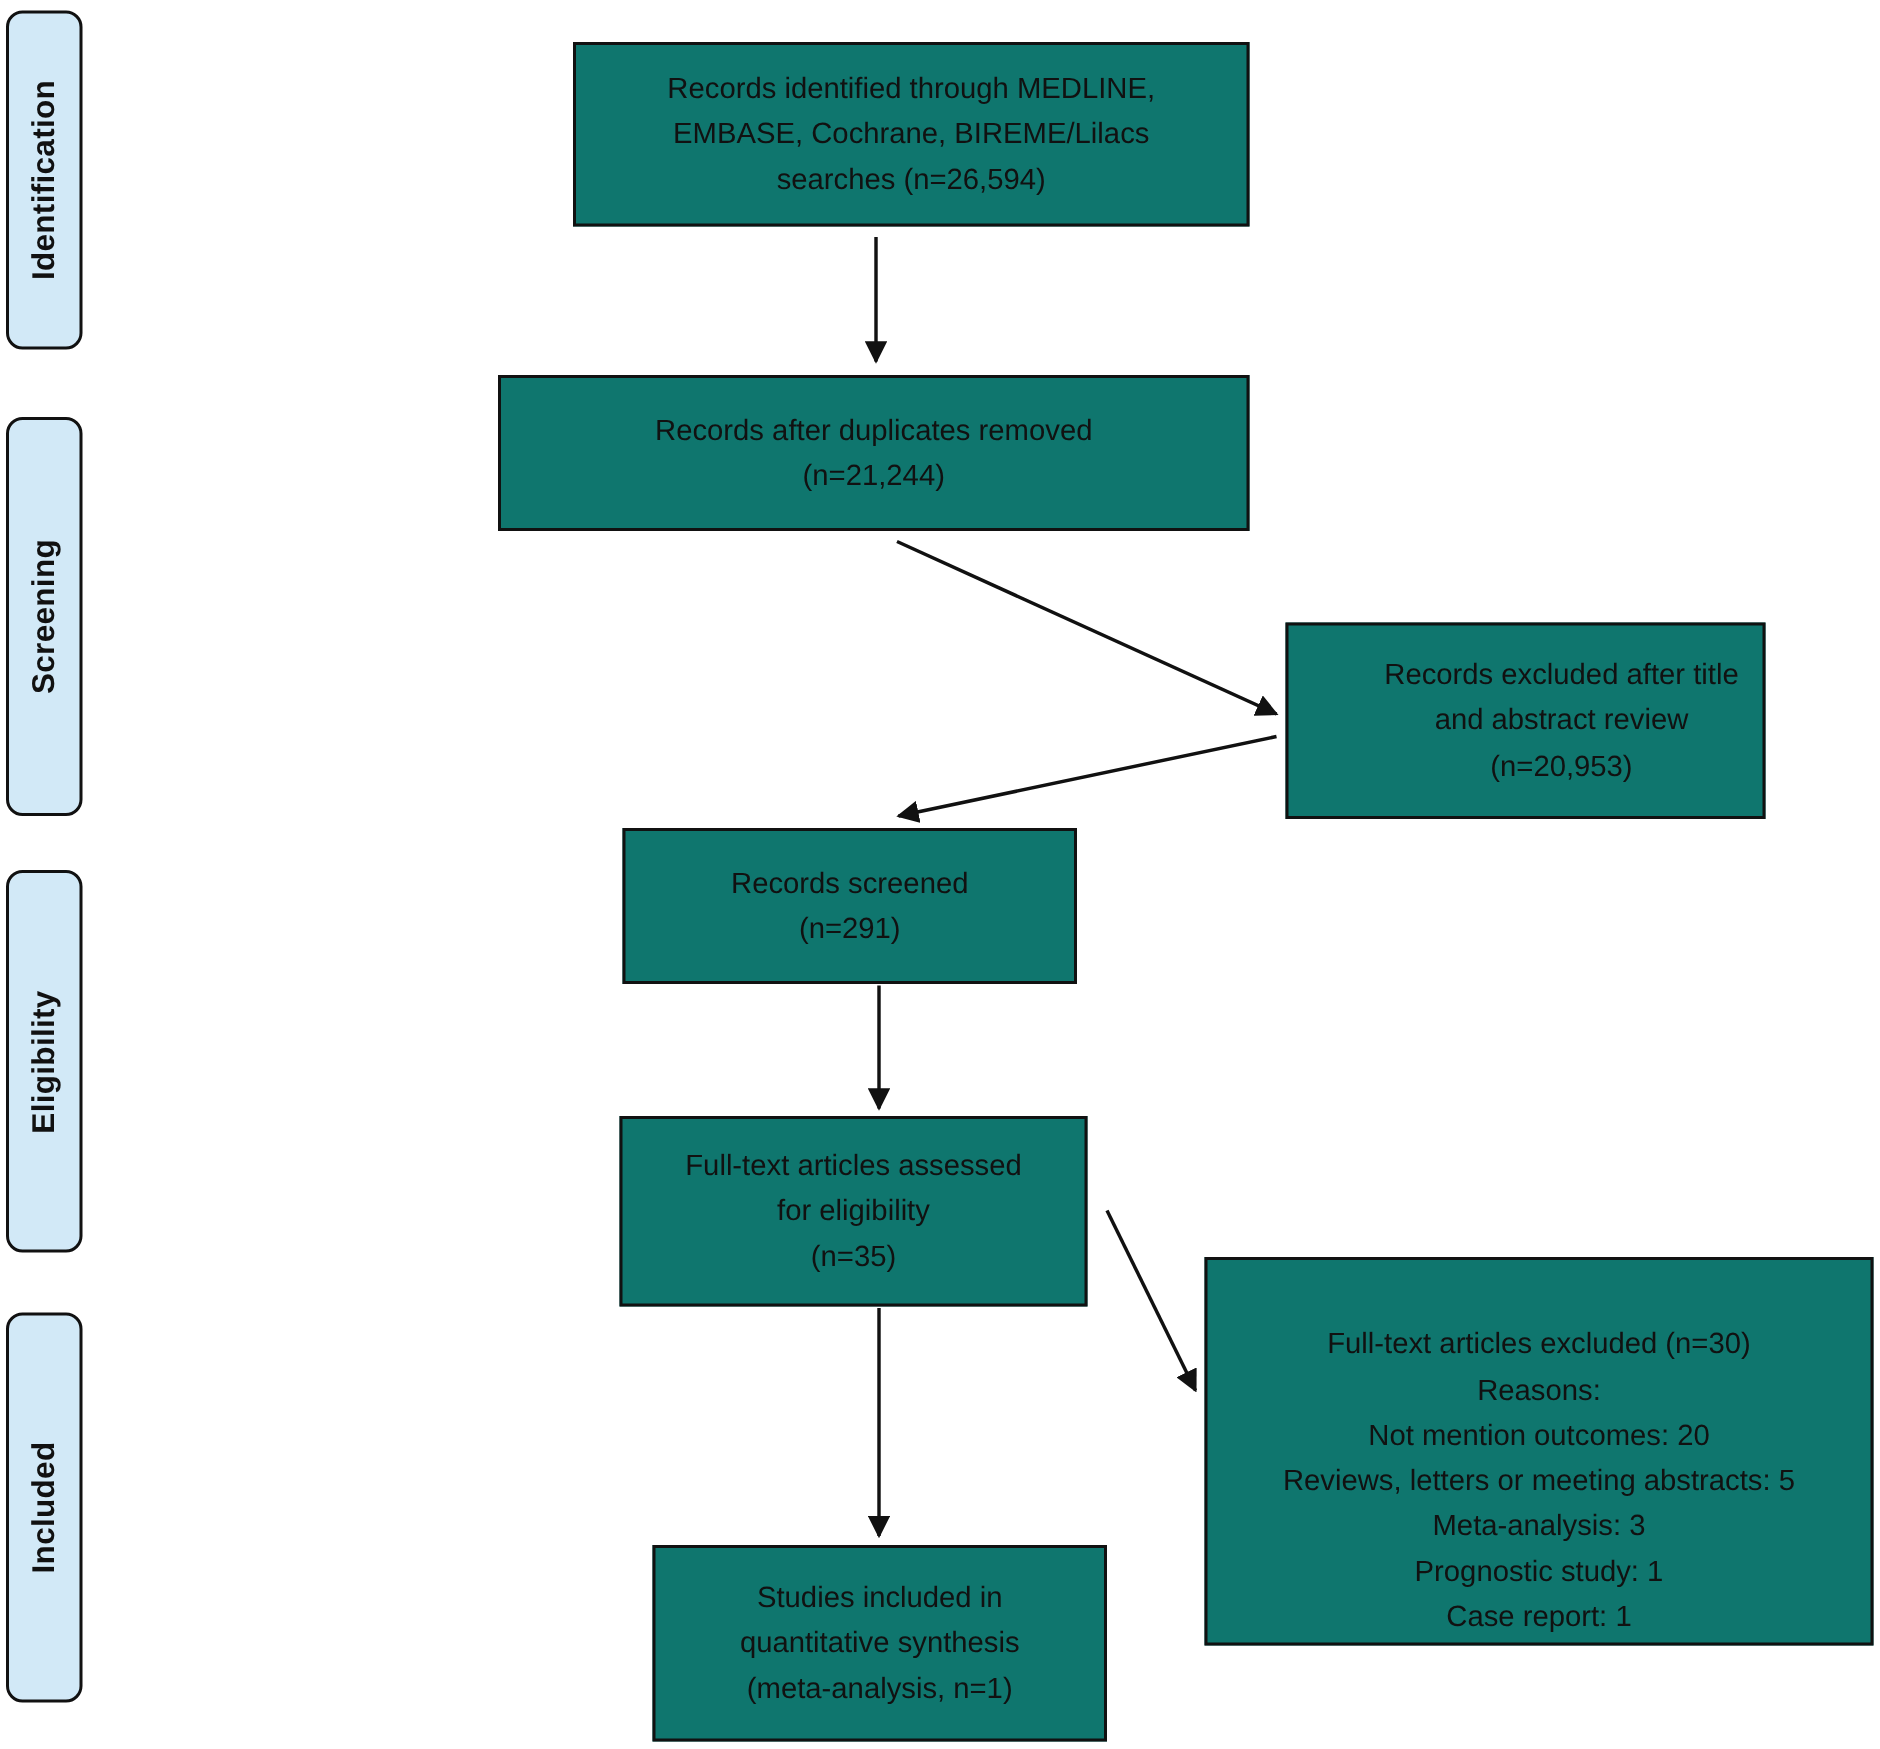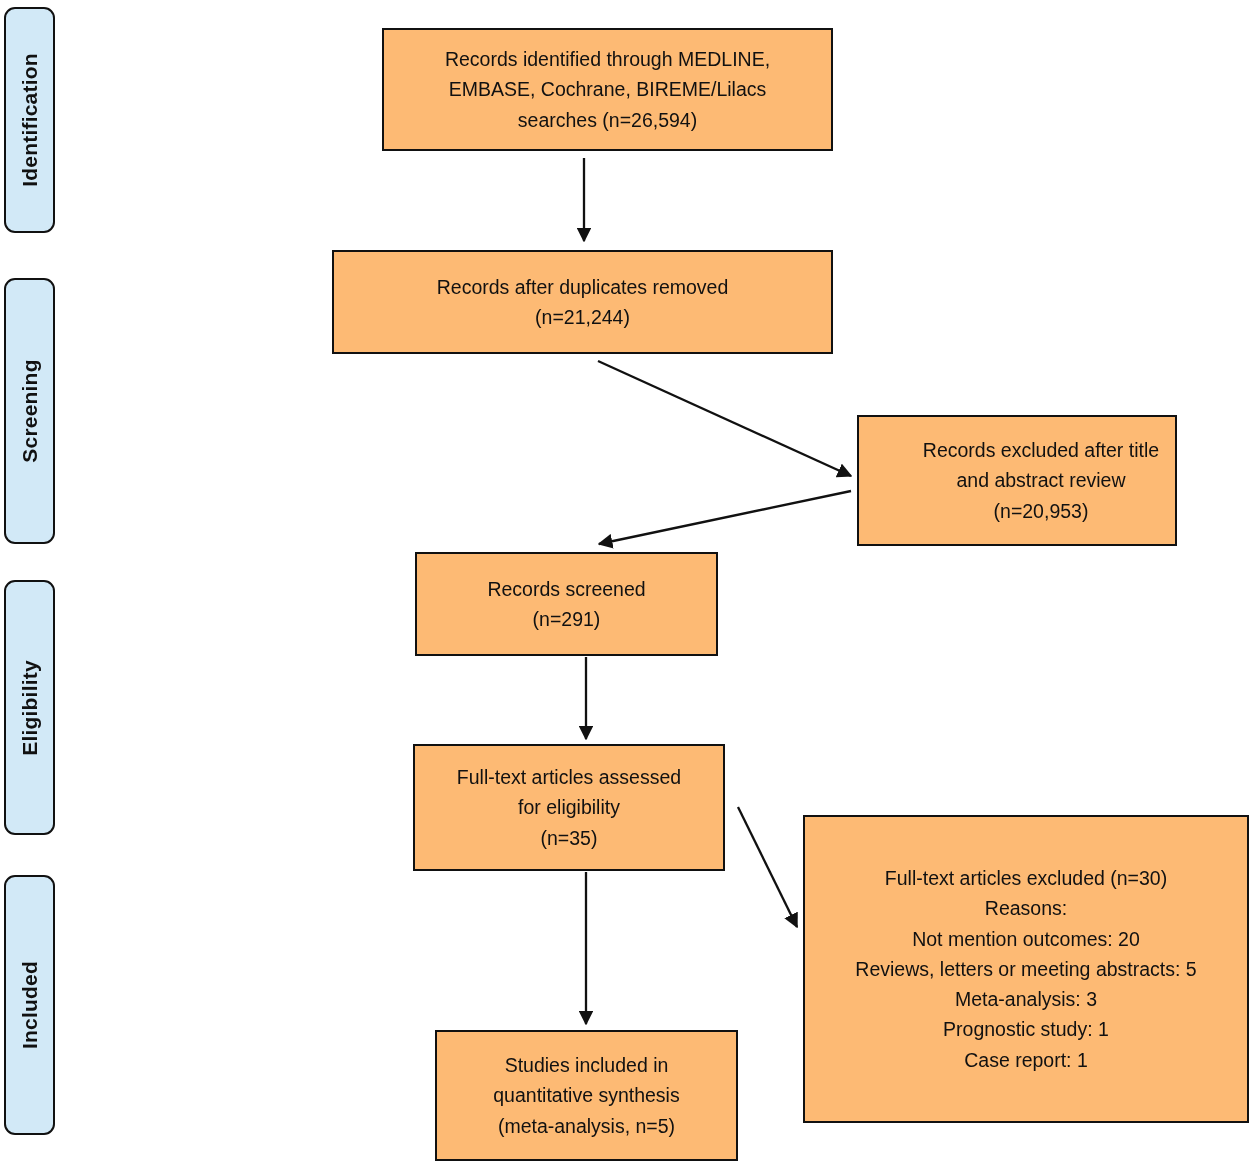--- a/index.html
+++ b/index.html
@@ -39,21 +39,21 @@
   .stage span {
     transform: rotate(-90deg);
     white-space: nowrap;
     font-weight: bold;
     font-size: 21px;
     letter-spacing: 0.2px;
     color: #111111;
   }
   .fbox {
     position: absolute;
-    background: #fdba74;
+    background: #0f766e;
     border: 2.5px solid #111111;
     box-sizing: border-box;
     display: flex;
     align-items: center;
     justify-content: center;
   }
   .fbox .txt {
     white-space: pre-line;
     text-align: center;
     font-size: 19.5px;
@@ -65,21 +65,21 @@
   #stage-identification { top: 7px;   height: 226px; }
   #stage-screening      { top: 278px; height: 266px; }
   #stage-eligibility    { top: 580px; height: 255px; }
   #stage-included       { top: 875px; height: 260px; }
 
   #box-identified      { left: 382px; top: 28px;   width: 451px; height: 123px; }
   #box-deduplicated    { left: 332px; top: 250px;  width: 501px; height: 104px; }
   #box-excluded-title  { left: 857px; top: 415px;  width: 320px; height: 131px; padding-left: 48px; }
   #box-screened        { left: 415px; top: 552px;  width: 303px; height: 104px; }
   #box-fulltext        { left: 413px; top: 744px;  width: 312px; height: 127px; }
-  #box-fulltext-excl   { left: 803px; top: 815px;  width: 446px; height: 308px; }
+  #box-fulltext-excl   { left: 803px; top: 838px;  width: 446px; height: 259px; align-items: flex-end; }
   #box-included-synth  { left: 435px; top: 1030px; width: 303px; height: 131px; }
 </style>
 </head>
 <body>
 
 <div class="canvas">
 
   <svg class="arrow-layer" width="1253" height="1166" viewBox="0 0 1253 1166" xmlns="http://www.w3.org/2000/svg">
     <defs>
       <marker id="ah" viewBox="0 0 10 10" refX="9" refY="5" markerWidth="6.5" markerHeight="6.5" orient="auto-start-reverse">
@@ -141,16 +141,16 @@
 Not mention outcomes: 20
 Reviews, letters or meeting abstracts: 5
 Meta-analysis: 3
 Prognostic study: 1
 Case report: 1</div>
   </div>
 
   <div class="fbox" id="box-included-synth">
     <div class="txt">Studies included in
 quantitative synthesis
-(meta-analysis, n=5)</div>
+(meta-analysis, n=1)</div>
   </div>
 
 </div>
 
 </body></html>

